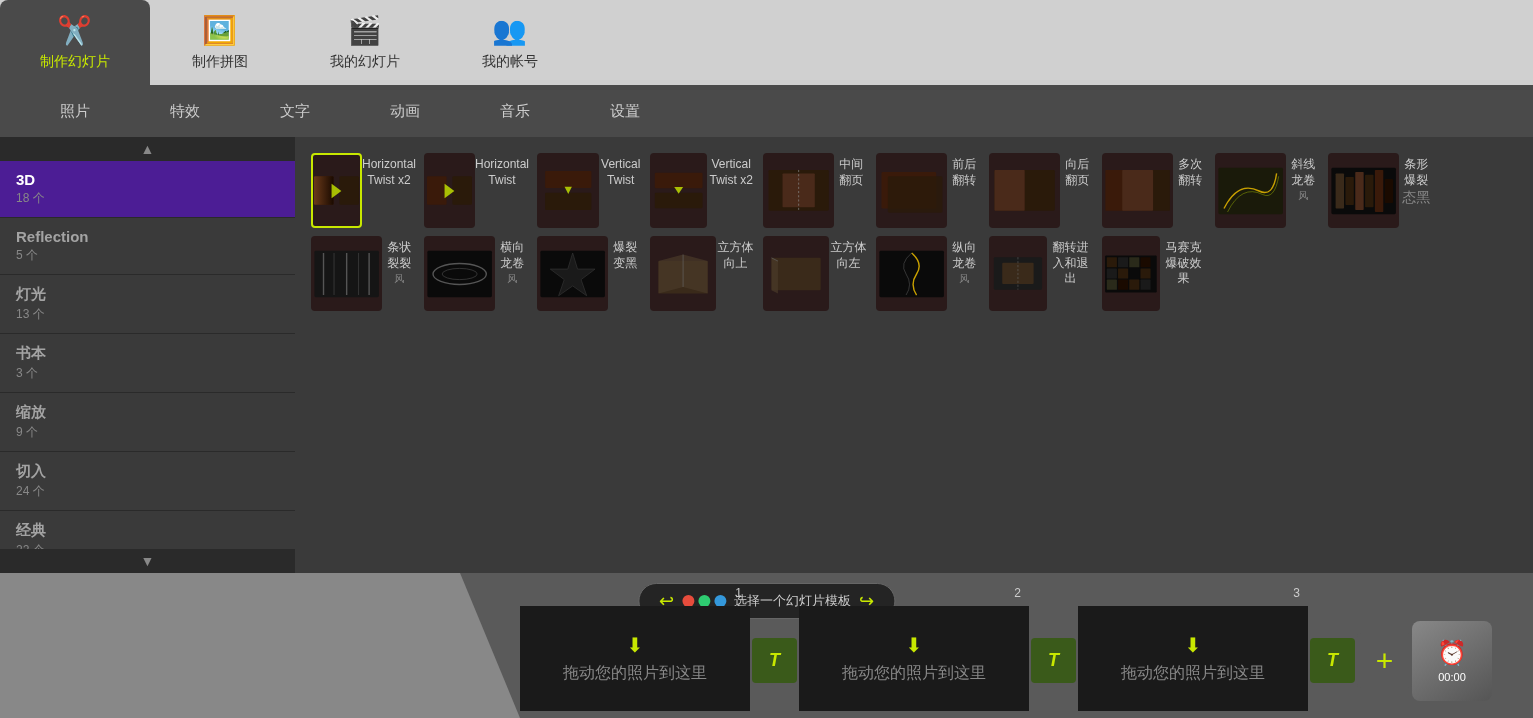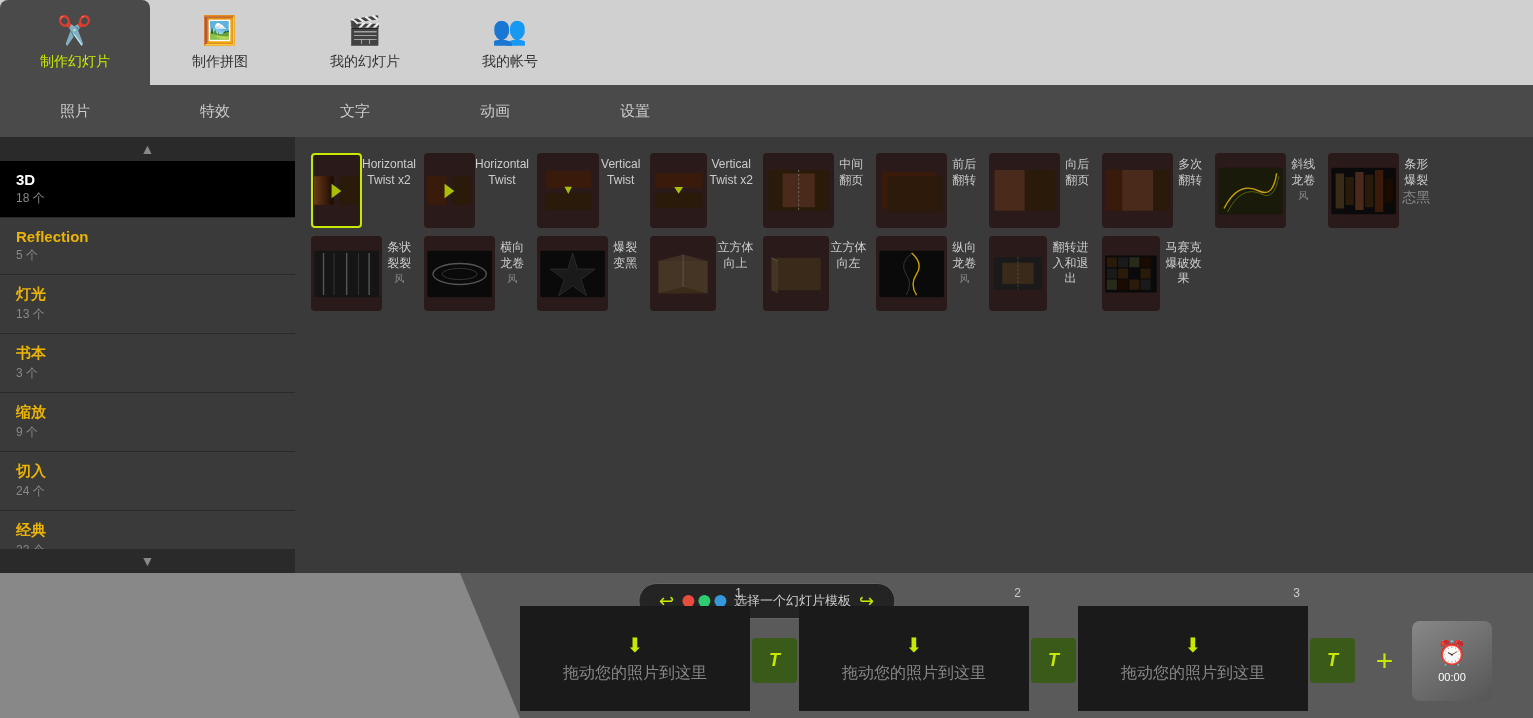--- a/index.html
+++ b/index.html
@@ -6,34 +6,34 @@
     body { background: #3a3a3a; font-family: 'Microsoft YaHei', Arial, sans-serif; width: 1533px; height: 718px; overflow: hidden; color: #fff; }
 
     
     .top-nav { display: flex; align-items: stretch; height: 85px; background: #d0d0d0; }
     .top-nav-item { display: flex; flex-direction: column; align-items: center; justify-content: center; padding: 10px 40px; cursor: pointer; gap: 6px; background: #d0d0d0; color: #333; font-size: 14px; min-width: 140px; }
     .top-nav-item.active { background: #4a4a4a; color: #c8e800; border-radius: 8px 8px 0 0; }
     .top-nav-item .nav-icon { font-size: 28px; }
     .top-nav-item.active .nav-icon { color: #c8e800; }
 
     
-    .tabs-bar { display: flex; align-items: center; background: #4a4a4a; height: 52px; padding: 0 20px; gap: 30px; }
+    .tabs-bar { display: flex; align-items: center; background: #4a4a4a; height: 52px; padding: 0 20px; }
     .tab-item { padding: 12px 40px; color: #ccc; cursor: pointer; font-size: 15px; position: relative; }
     .tab-item.active { color: #c8e800; }
     .tab-item.active::after { content: ''; position: absolute; bottom: 0; left: 20px; right: 20px; height: 3px; background: #c8e800; border-radius: 2px; }
 
     
     .main-area { display: flex; height: calc(718px - 85px - 52px - 145px); }
 
     
     .sidebar { width: 295px; background: #3a3a3a; overflow: hidden; position: relative; display: flex; flex-direction: column; }
     .sidebar-scroll { flex: 1; overflow-y: auto; }
     .sidebar-item { padding: 10px 16px; cursor: pointer; border-bottom: 1px solid #2a2a2a; }
-    .sidebar-item.active { background: #000000; }
-    .sidebar-item .item-name { font-size: 15px; font-weight: bold; color: #eab308; }
+    .sidebar-item.active { background: #4c1d95; }
+    .sidebar-item .item-name { font-size: 15px; font-weight: bold; color: #a3a3a3; }
     .sidebar-item.active .item-name { color: #fff; }
     .sidebar-item .item-count { font-size: 12px; color: #888; margin-top: 2px; }
     .sidebar-scroll-btn { width: 100%; height: 24px; background: #2a2a2a; display: flex; align-items: center; justify-content: center; cursor: pointer; color: #888; font-size: 14px; }
 
     
     .content-grid { flex: 1; padding: 16px; overflow-y: auto; display: flex; flex-wrap: wrap; align-content: flex-start; gap: 8px; }
     .transition-item { width: 105px; display: flex; flex-direction: row; align-items: flex-start; cursor: pointer; }
     .transition-thumb { width: 100px; height: 75px; background: #2a1a1a; border: 2px solid transparent; border-radius: 4px; overflow: hidden; display: flex; align-items: center; justify-content: center; position: relative; }
     .transition-thumb.selected { border-color: #c8e800; }
     .transition-label { margin-top: 4px; font-size: 12px; color: #ccc; text-align: center; line-height: 1.3; }
@@ -75,20 +75,21 @@
     <span class="nav-icon">👥</span>
     <span>我的帐号</span>
   </div>
 </div>
 
 <div class="tabs-bar">
   <div class="tab-item">照片</div>
   <div class="tab-item">特效</div>
   <div class="tab-item">文字</div>
   <div class="tab-item">动画</div>
+  <div class="tab-item">音乐</div>
   <div class="tab-item">设置</div>
 </div>
 
 <div class="main-area">
 
   <div class="sidebar">
     <div class="sidebar-scroll-btn">▲</div>
     <div class="sidebar-scroll">
       <div class="sidebar-item active">
         <div class="item-name">3D</div>

